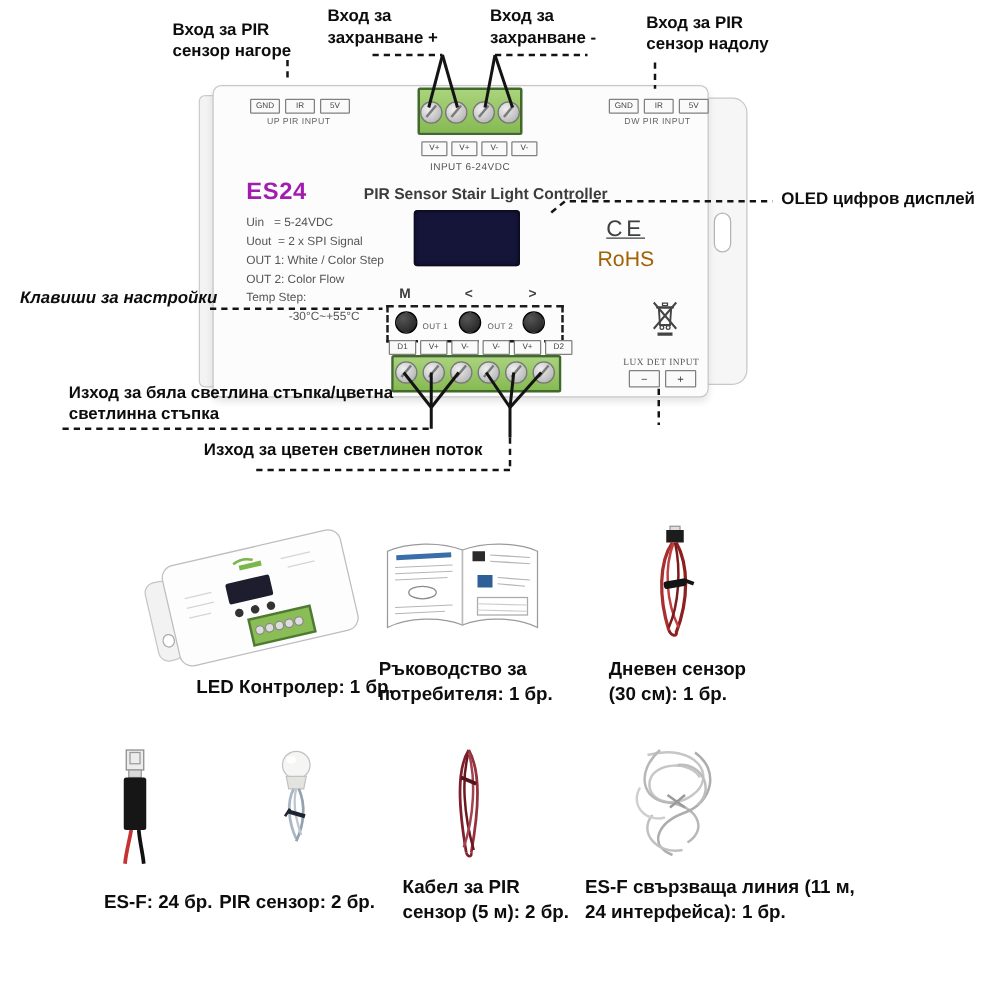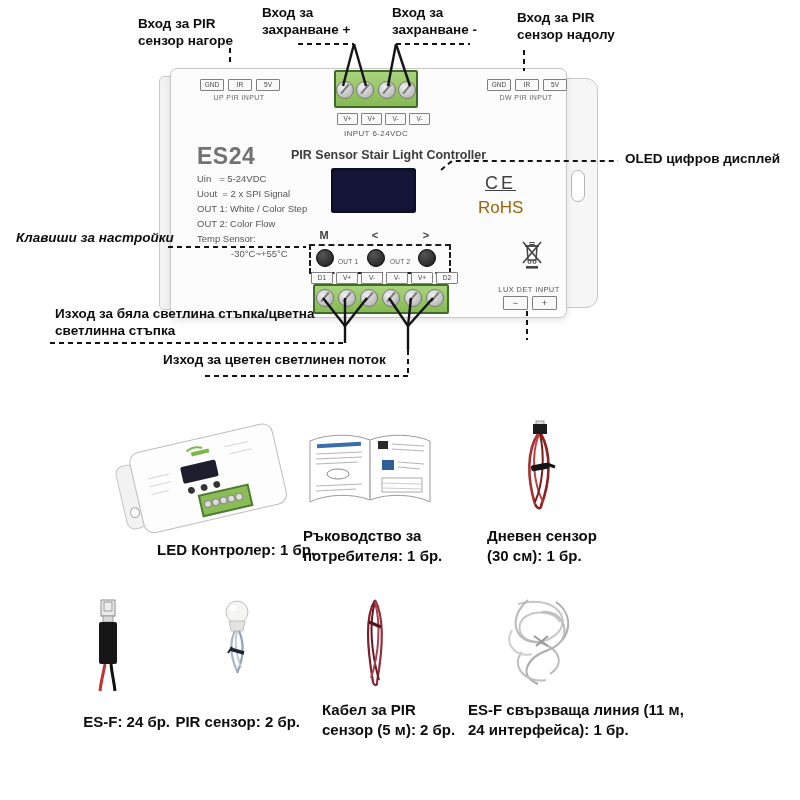--- a/index.html
+++ b/index.html
@@ -17,21 +17,21 @@
   .tboxrow{position:absolute;display:flex;gap:4px;}
   .tbox{border:1px solid #808080;color:#444;font-size:6.5px;line-height:10px;height:10px;
         min-width:18px;text-align:center;padding:0 2px;background:#fafafa;border-radius:1px;}
   .smalllab{position:absolute;font-size:7px;color:#666;text-align:center;letter-spacing:.4px;}
   .greenblock{position:absolute;background:linear-gradient(#a9d37c,#86ba52);
         border:2px solid #41692a;border-radius:2px;box-sizing:border-box;}
   .screw{position:absolute;width:16px;height:16px;border-radius:50%;border:1px solid #787878;
         background:radial-gradient(circle at 35% 32%,#efefef,#a8a8a8);}
   .screw::after{content:"";position:absolute;left:7px;top:1px;width:2px;height:12px;background:#7a7a7a;
         transform:rotate(40deg);}
-  .model{position:absolute;font-size:23px;font-weight:bold;color:#737373;letter-spacing:.5px;}
+  .model{position:absolute;font-size:19px;font-weight:bold;color:#a21caf;letter-spacing:.5px;}
   .devtitle{position:absolute;font-size:12.5px;font-weight:bold;color:#3c3c3c;}
   .specs{position:absolute;font-size:9.5px;color:#555;line-height:15px;}
   .spec{white-space:pre;}
   .spec-indent{padding-left:34px;}
   .oled{position:absolute;background:#15153a;border-radius:3px;box-shadow:inset 0 0 4px #000;}
   .ce{position:absolute;font-size:18px;color:#3f3f3f;letter-spacing:3px;font-weight:400;text-decoration:underline;}
   .rohs{position:absolute;font-size:17px;color:#a16207;}
   .btnzone{position:absolute;border:2px dashed #1c1c1c;}
   .btn{position:absolute;width:16px;height:16px;border-radius:50%;border:1px solid #000;
        background:radial-gradient(circle at 35% 30%,#555,#1b1b1b);}
@@ -87,21 +87,21 @@
     <div class="smalllab" style="left:163px;top:60px;width:84px;font-size:8px;color:#555;">INPUT 6-24VDC</div>
 
     <div class="model" style="left:26px;top:74px;">ES24</div>
     <div class="devtitle" style="left:120px;top:79px;">PIR Sensor Stair Light Controller</div>
 
     <div class="specs" style="left:26px;top:102px;">
       <div class="spec">Uin   = 5-24VDC</div>
       <div class="spec">Uout  = 2 x SPI Signal</div>
       <div class="spec">OUT 1: White / Color Step</div>
       <div class="spec">OUT 2: Color Flow</div>
-      <div class="spec">Temp Sensor:</div>
+      <div class="spec">Temp Step:</div>
       <div class="spec spec-indent">-30°C~+55°C</div>
     </div>
 
     <div class="oled" style="left:160px;top:99px;width:85px;height:45px;"></div>
 
     <div class="ce" style="left:314px;top:104px;">CE</div>
     <div class="rohs" style="left:307px;top:129px;">RoHS</div>
 
     <svg style="position:absolute;left:348px;top:168px;" width="26" height="32" viewBox="0 0 26 32">
       <line x1="6" y1="9" x2="20" y2="9" stroke="#444" stroke-width="1.5"></line>
@@ -134,21 +134,21 @@
     </div>
 
     <div class="greenblock" style="left:142px;top:215px;width:136px;height:30px;"></div>
     <div class="screw" style="left:145px;top:220px;"></div>
     <div class="screw" style="left:167px;top:220px;"></div>
     <div class="screw" style="left:189px;top:220px;"></div>
     <div class="screw" style="left:211px;top:220px;"></div>
     <div class="screw" style="left:233px;top:220px;"></div>
     <div class="screw" style="left:255px;top:220px;"></div>
 
-    <div class="smalllab" style="left:320px;top:216px;width:76px;font-size:7.5px;color:#555;">LUX DET INPUT</div>
+    <div class="smalllab" style="left:320px;top:216px;width:76px;font-size:7.5px;color:#555;font-family:Liberation Serif, serif;">LUX DET INPUT</div>
     <div class="tboxrow" style="left:332px;top:227px;gap:4px;">
       <div class="tbox" style="min-width:19px;height:12px;line-height:12px;font-size:9px;">−</div>
       <div class="tbox" style="min-width:19px;height:12px;line-height:12px;font-size:9px;">+</div>
     </div>
   </div>
 
   <div class="ann" style="left:138px;top:16px;">Вход за PIR
 сензор нагоре</div>
   <div class="ann" style="left:262px;top:5px;">Вход за
 захранване +</div>

